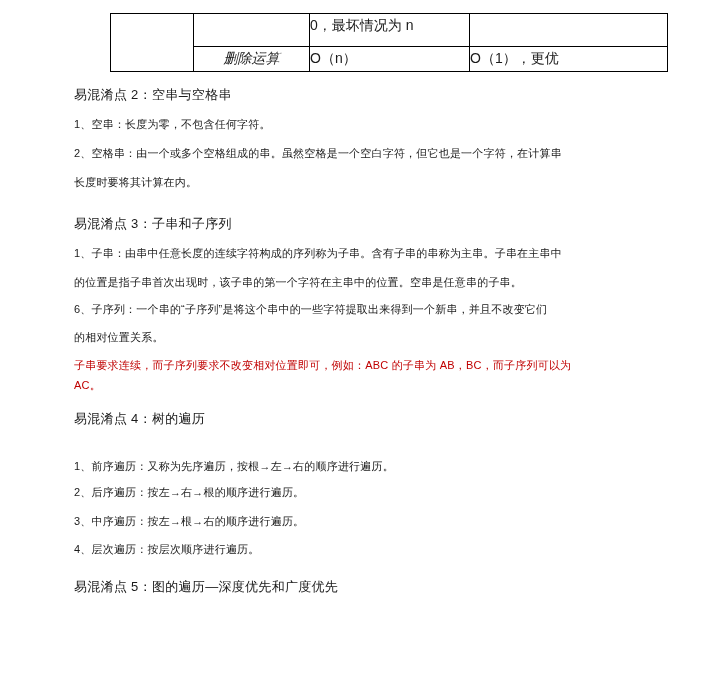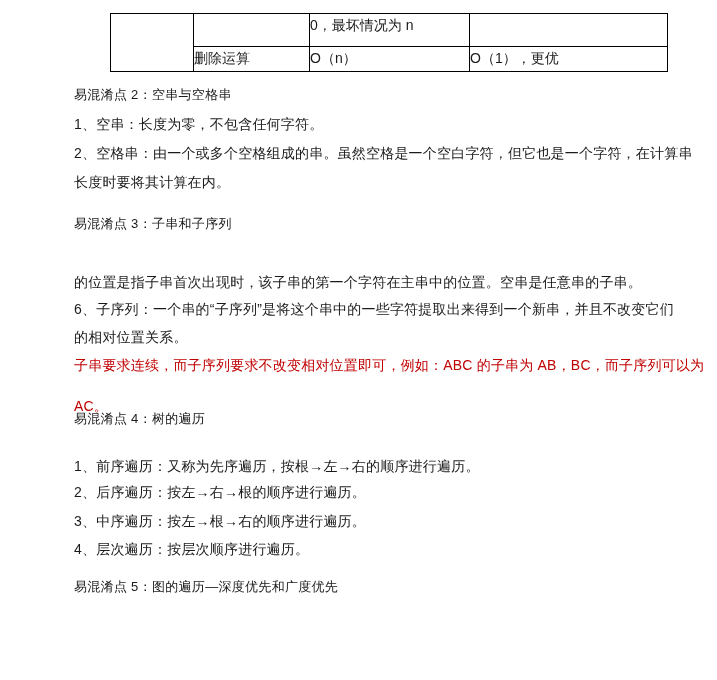--- a/index.html
+++ b/index.html
@@ -25,35 +25,35 @@
   }
   table.cmp td{
     border:1px solid var(--border);
     font-size:14px;
     color:var(--text);
     padding:0;
     overflow:hidden;
     white-space:nowrap;
   }
   td.c1{width:82px;}
-  td.c2{width:115px;text-align:left;}
+  td.c2{width:115px;text-align:center;font-style:italic;}
   td.c3{width:159px;padding-left:7px;}
   td.c4{width:197px;padding-left:8px;}
   tr.r1 td{height:29px;vertical-align:top;}
   tr.r1 td.c3{padding-top:3px;}
   tr.r2 td{height:24px;vertical-align:middle;}
   .h{
     position:absolute;left:42px;
     font-size:13px;font-weight:normal;line-height:22px;
     white-space:nowrap;color:var(--text);
     letter-spacing:0.3px;
   }
   .para{
     position:absolute;left:42px;
-    font-size:14px;line-height:20px;
+    font-size:11px;line-height:20px;
     white-space:nowrap;color:var(--text);
     letter-spacing:0.2px;
     text-align:right;
   }
   .red{color:var(--red);}
 </style>
 </head>
 <body>
 
 <div class="doc">
@@ -73,25 +73,26 @@
     </tr>
   </tbody>
     </table>
 
   <div class="h" style="top:84px">易混淆点 2：空串与空格串</div>
   <div class="para" style="top:114px">1、空串：长度为零，不包含任何字符。</div>
   <div class="para" style="top:143px">2、空格串：由一个或多个空格组成的串。虽然空格是一个空白字符，但它也是一个字符，在计算串</div>
   <div class="para" style="top:172px">长度时要将其计算在内。</div>
 
   <div class="h" style="top:213px">易混淆点 3：子串和子序列</div>
+  <div class="para" style="top:243px">1、子串：由串中任意长度的连续字符构成的序列称为子串。含有子串的串称为主串。子串在主串中</div>
   <div class="para" style="top:272px">的位置是指子串首次出现时，该子串的第一个字符在主串中的位置。空串是任意串的子串。</div>
   <div class="para" style="top:299px">6、子序列：一个串的“子序列”是将这个串中的一些字符提取出来得到一个新串，并且不改变它们</div>
   <div class="para red" style="top:355px">子串要求连续，而子序列要求不改变相对位置即可，例如：ABC 的子串为 AB，BC，而子序列可以为</div>
   <div class="para" style="top:327px">的相对位置关系。</div>
-  <div class="para red" style="top:396px">AC。</div>
+  <div class="para red" style="top:375px">AC。</div>
 
   <div class="h" style="top:408px">易混淆点 4：树的遍历</div>
   <div class="para" style="top:456px">1、前序遍历：又称为先序遍历，按根→左→右的顺序进行遍历。</div>
   <div class="para" style="top:482px">2、后序遍历：按左→右→根的顺序进行遍历。</div>
   <div class="para" style="top:511px">3、中序遍历：按左→根→右的顺序进行遍历。</div>
   <div class="para" style="top:539px">4、层次遍历：按层次顺序进行遍历。</div>
 
   <div class="h" style="top:576px">易混淆点 5：图的遍历—深度优先和广度优先</div>
 
 </div>

